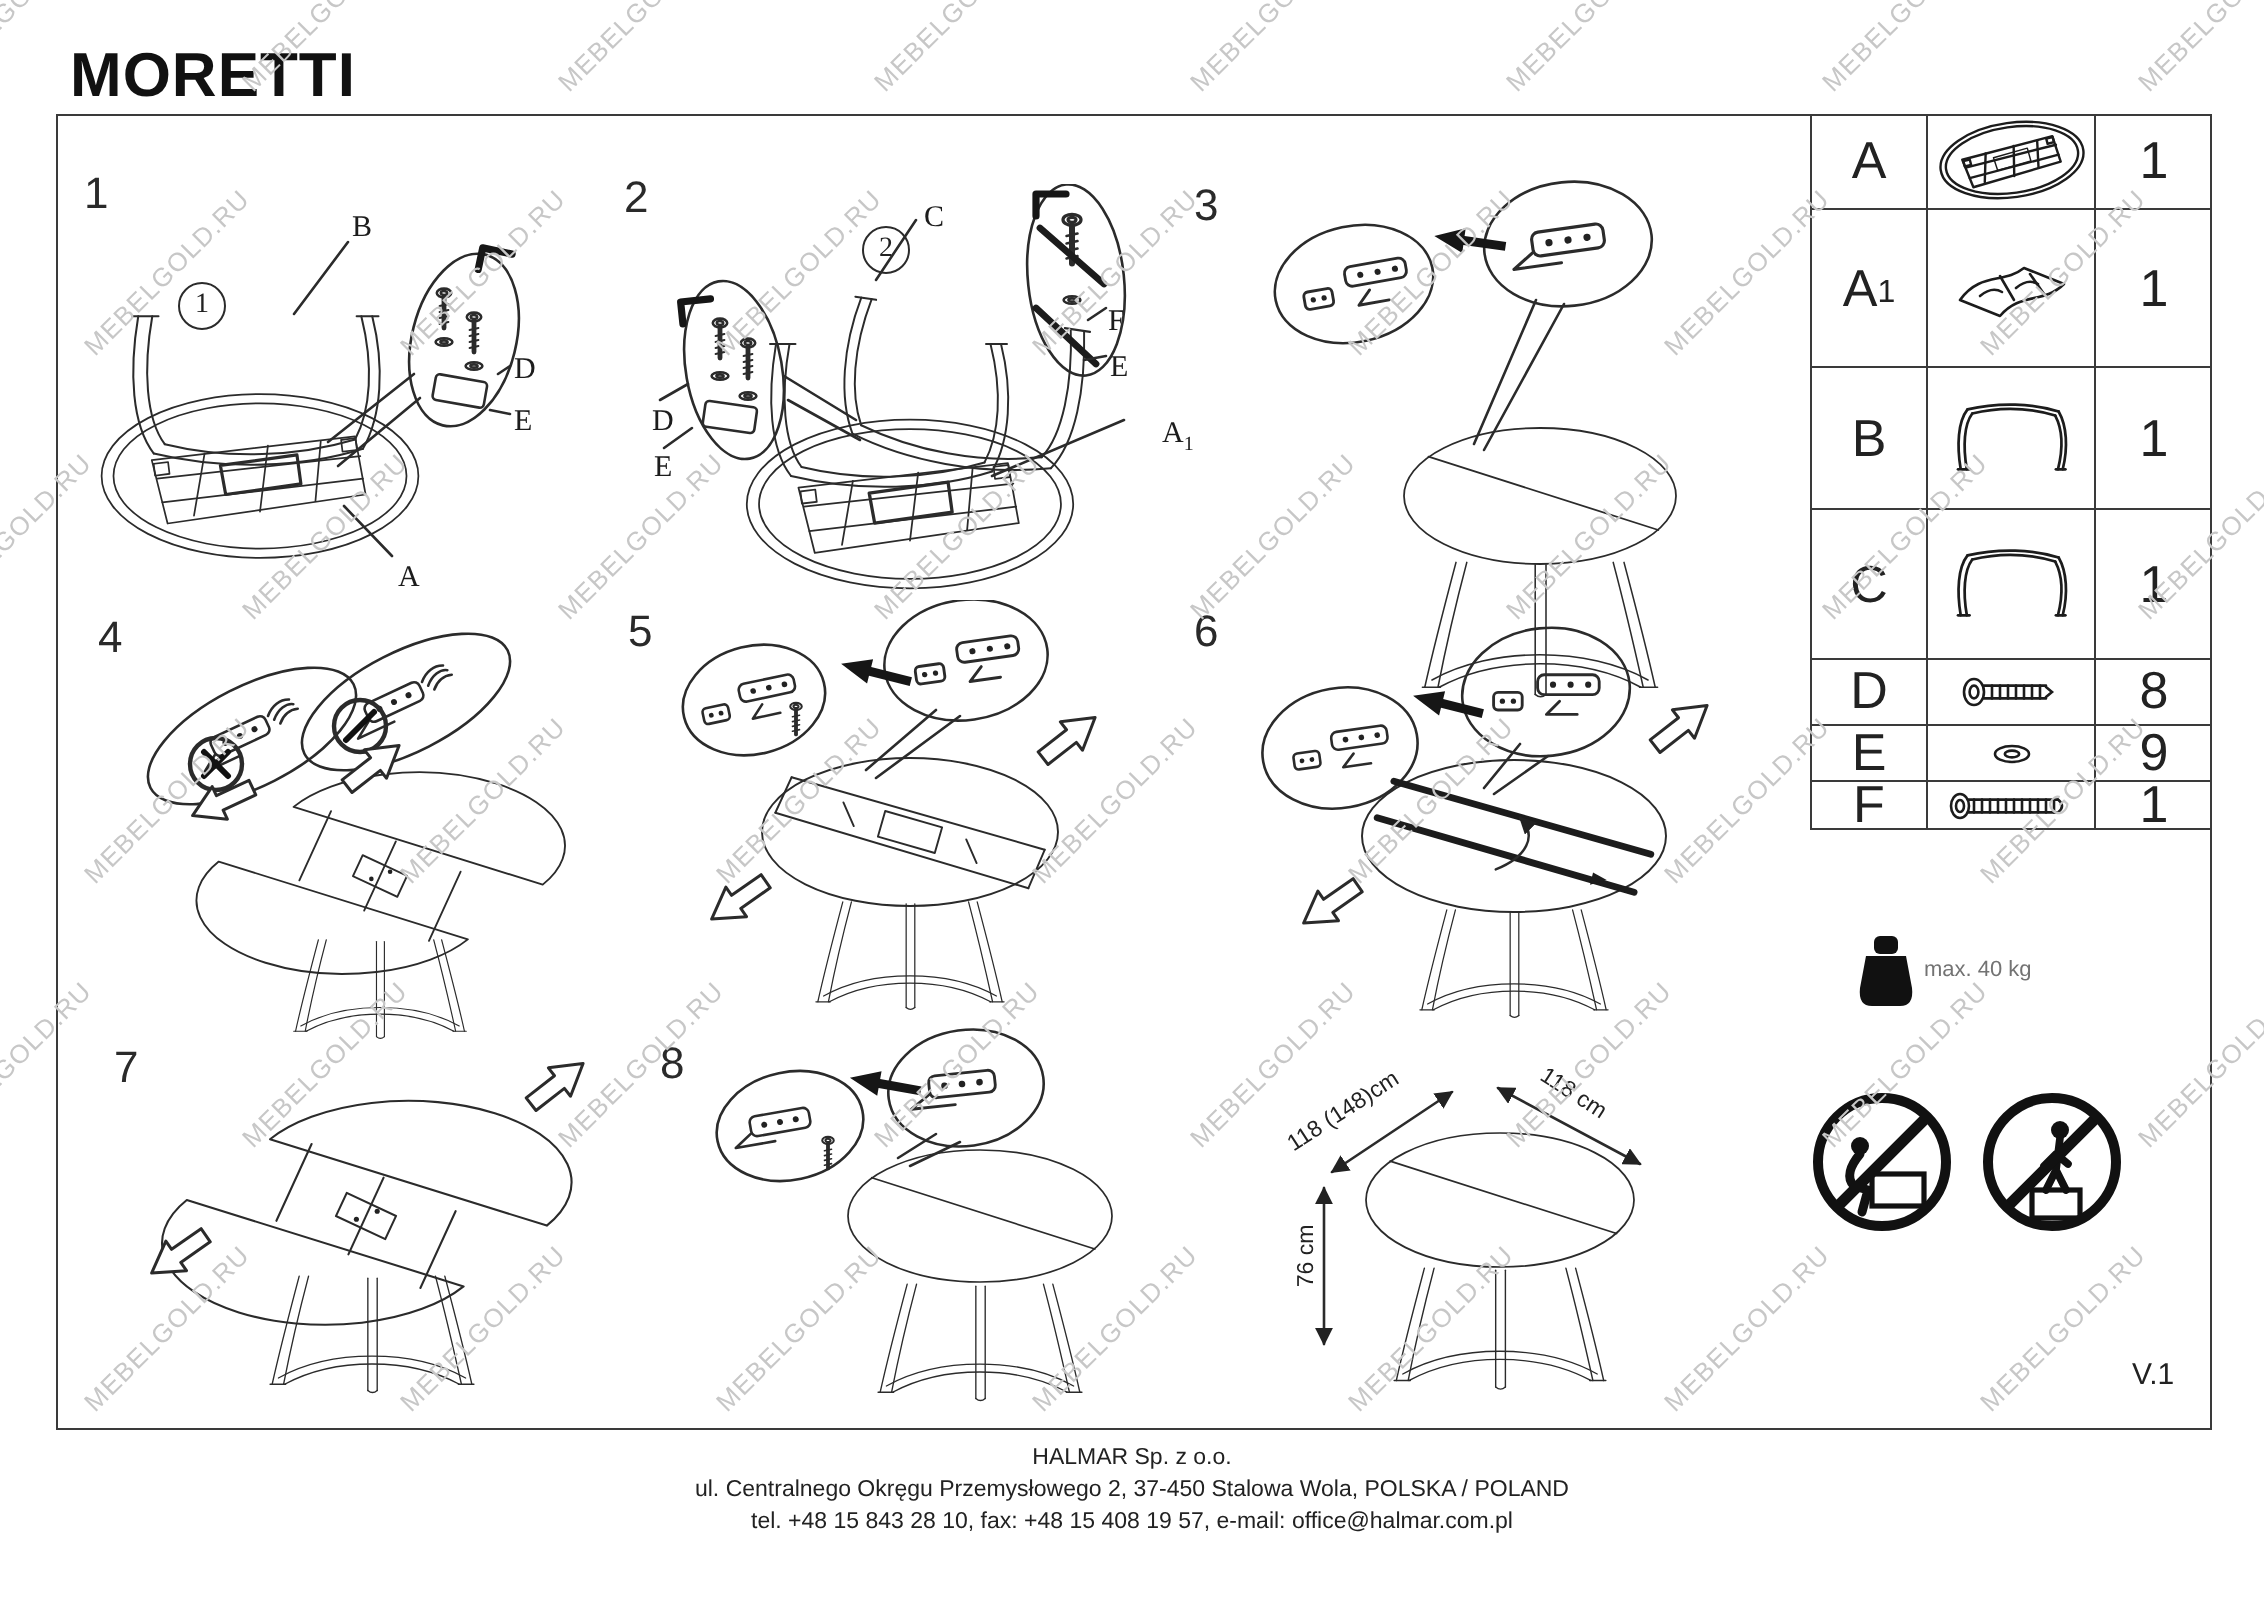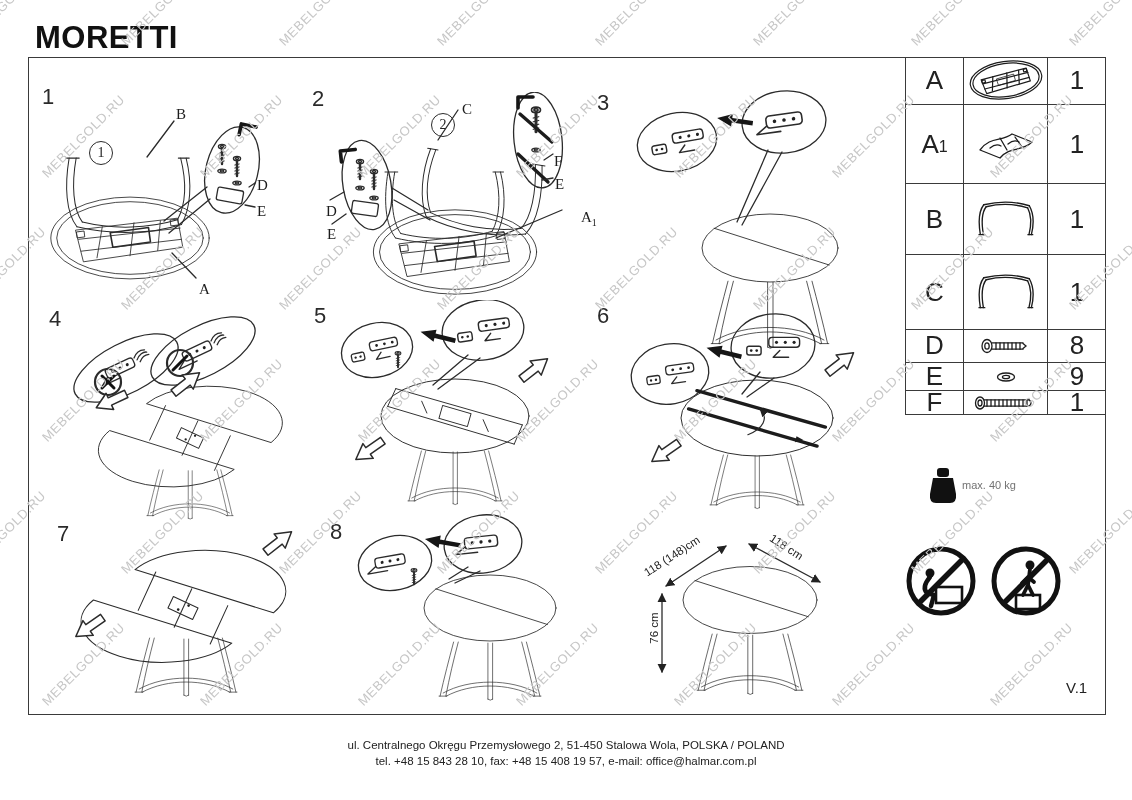--- a/index.html
+++ b/index.html
@@ -523,16 +523,17 @@
   </svg>
   <svg class="diag" style="left:988px;top:543px" width="76" height="76" viewBox="0 0 76 76">
     <circle cx="42" cy="22" r="4.5" fill="#111"></circle>
     <path d="M42,26 L40,42 M40,34 L34,40 M40,34 L46,39 M40,42 L35,52 M40,42 L45,52" stroke="#111" stroke-width="3.8" fill="none" stroke-linecap="round"></path>
     <rect x="28" y="52" width="24" height="14" stroke="#111" stroke-width="2.6" fill="none"></rect>
     <path d="M60,16 L16,60" stroke="#111" stroke-width="5.5" stroke-linecap="round"></path>
     <circle cx="38" cy="38" r="32" stroke="#111" stroke-width="5" fill="none"></circle>
   </svg>
 
   <div class="version">V.1</div>
-  <div class="footer-line" style="top:739px">ul. Centralnego Okręgu Przemysłowego 2, 51-450 Stalowa Wola, POLSKA / POLAND</div>
+  <div class="footer-line" style="top:723px">HALMAR Sp. z o.o.</div>
+  <div class="footer-line" style="top:739px">ul. Centralnego Okręgu Przemysłowego 2, 37-450 Stalowa Wola, POLSKA / POLAND</div>
   <div class="footer-line" style="top:755px">tel. +48 15 843 28 10, fax: +48 15 408 19 57, e-mail: office@halmar.com.pl</div>
 
 </div>
 
 </body></html>

